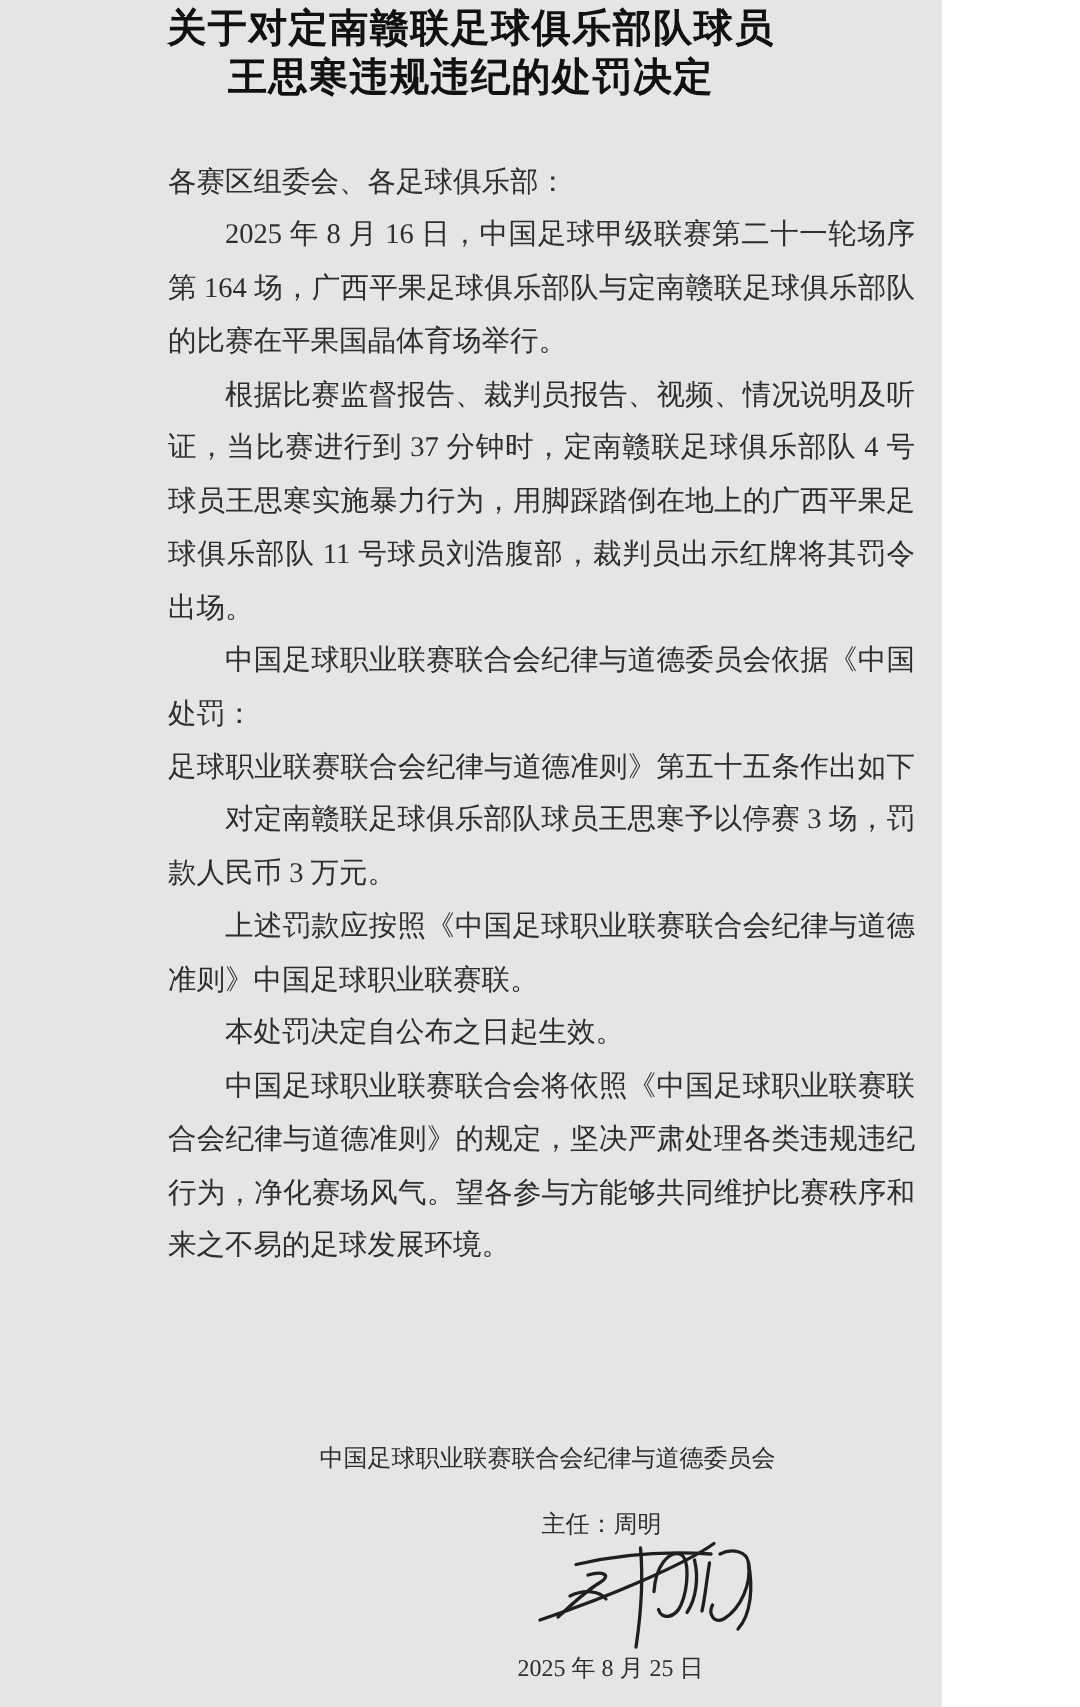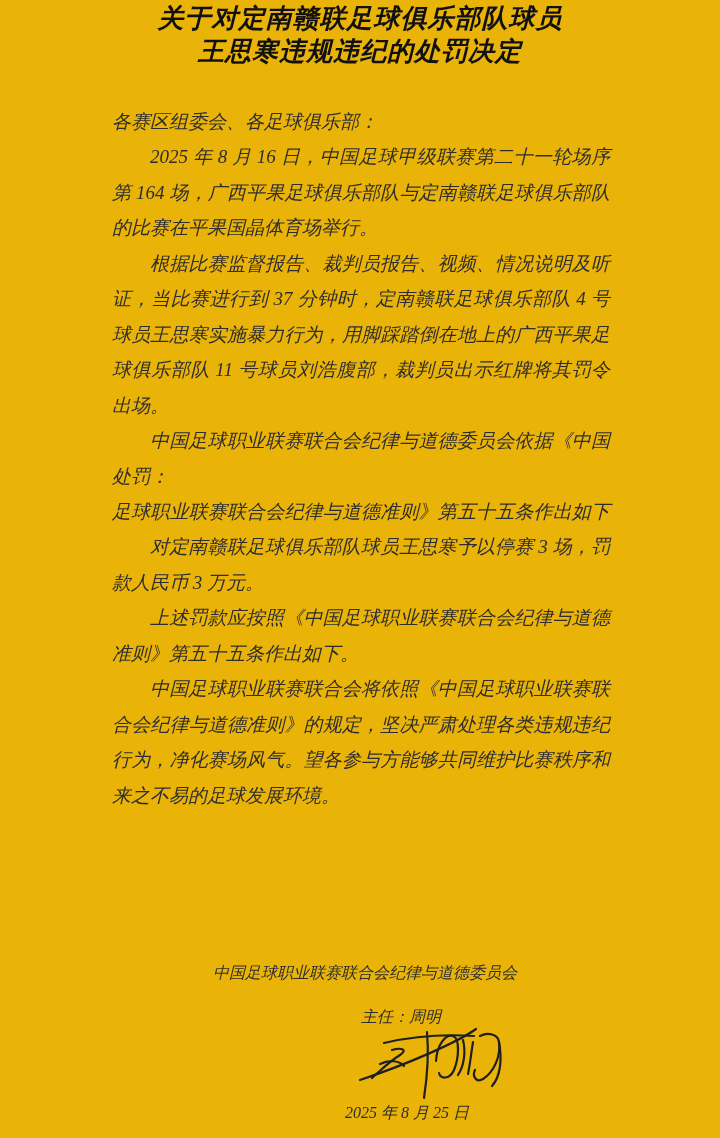--- a/index.html
+++ b/index.html
@@ -1,24 +1,23 @@
 <!DOCTYPE html>
 <html><head>
 <meta charset="utf-8">
 <style>
   html, body { margin: 0; padding: 0; }
   .page {
     position: relative;
-    width: 720px;
+    width: 628px;
     height: 1138px;
-    background: #eab308;
+    background: #e5e5e5;
     font-family: "Liberation Serif", "DejaVu Serif", serif;
     color: #2e2e2e;
     overflow: hidden;
-    font-style: italic;
   }
   .doc-title {
     position: absolute;
     top: 0; left: 0; right: 0;
     padding-top: 2px;
     text-align: center;
     font-size: 26px;
     font-weight: bold;
     line-height: 33px;
     letter-spacing: 1px;
@@ -90,22 +89,23 @@
     <div class="line">出场。</div>
 
     <div class="line i j">中国足球职业联赛联合会纪律与道德委员会依据《中国</div>
     <div class="line">处罚：</div>
     <div class="line j">足球职业联赛联合会纪律与道德准则》第五十五条作出如下</div>
 
     <div class="line i j">对定南赣联足球俱乐部队球员王思寒予以停赛 3 场，罚</div>
     <div class="line">款人民币 3 万元。</div>
 
     <div class="line i j">上述罚款应按照《中国足球职业联赛联合会纪律与道德</div>
-    <div class="line">准则》第五十五条作出如下。</div>
+    <div class="line">准则》中国足球职业联赛联。</div>
 
+    <div class="line i">本处罚决定自公布之日起生效。</div>
 
     <div class="line i j">中国足球职业联赛联合会将依照《中国足球职业联赛联</div>
     <div class="line j">合会纪律与道德准则》的规定，坚决严肃处理各类违规违纪</div>
     <div class="line j">行为，净化赛场风气。望各参与方能够共同维护比赛秩序和</div>
     <div class="line">来之不易的足球发展环境。</div>
   </main>
 
   <div class="sig-org">中国足球职业联赛联合会纪律与道德委员会</div>
   <div class="sig-title">主任：周明</div>
 

